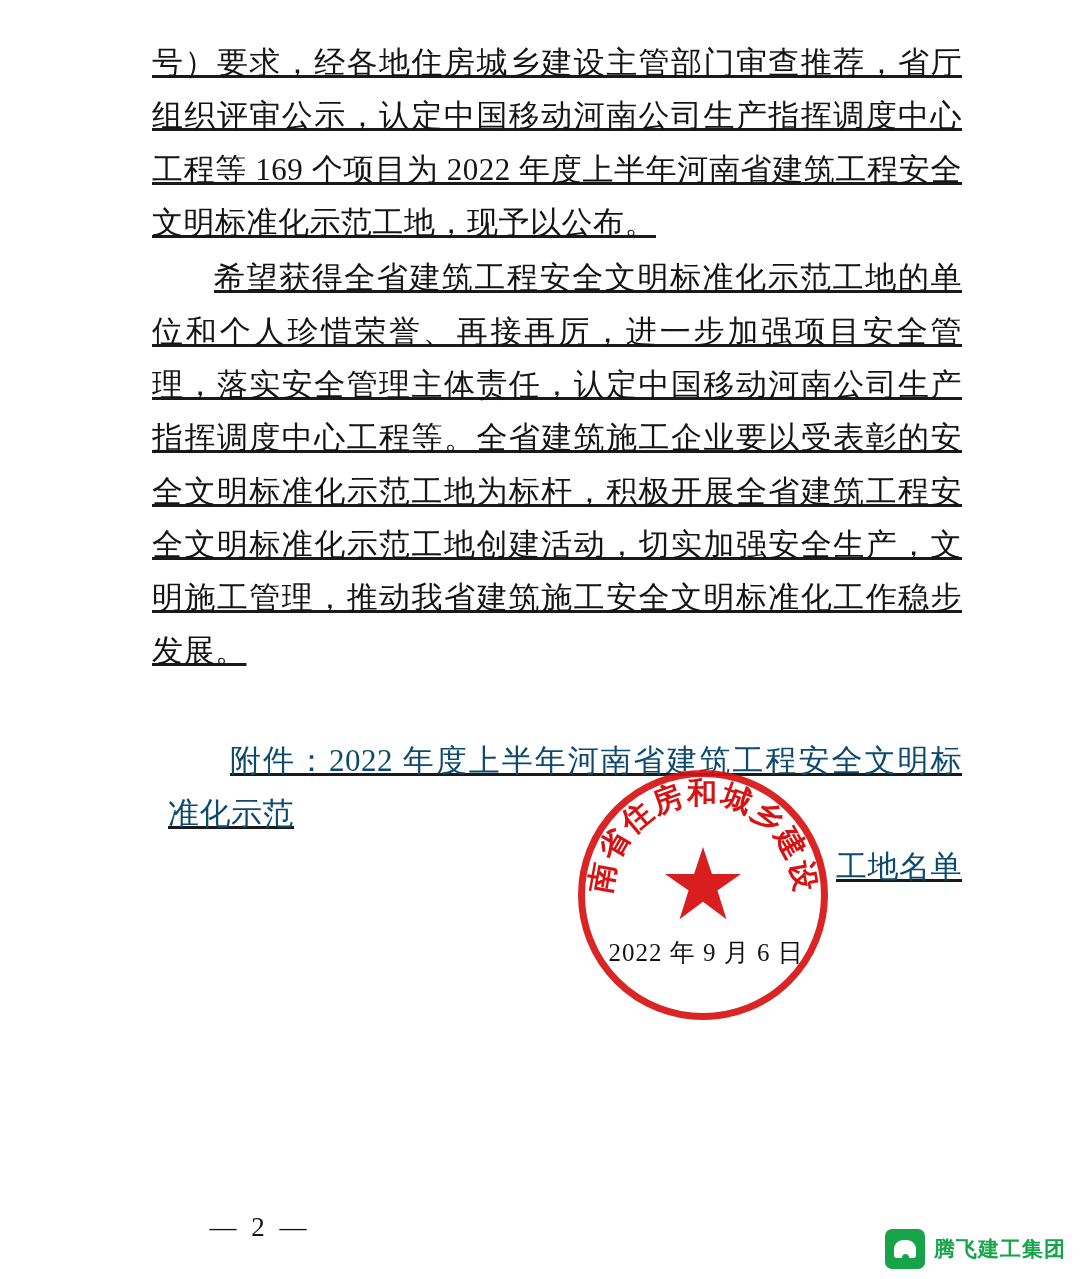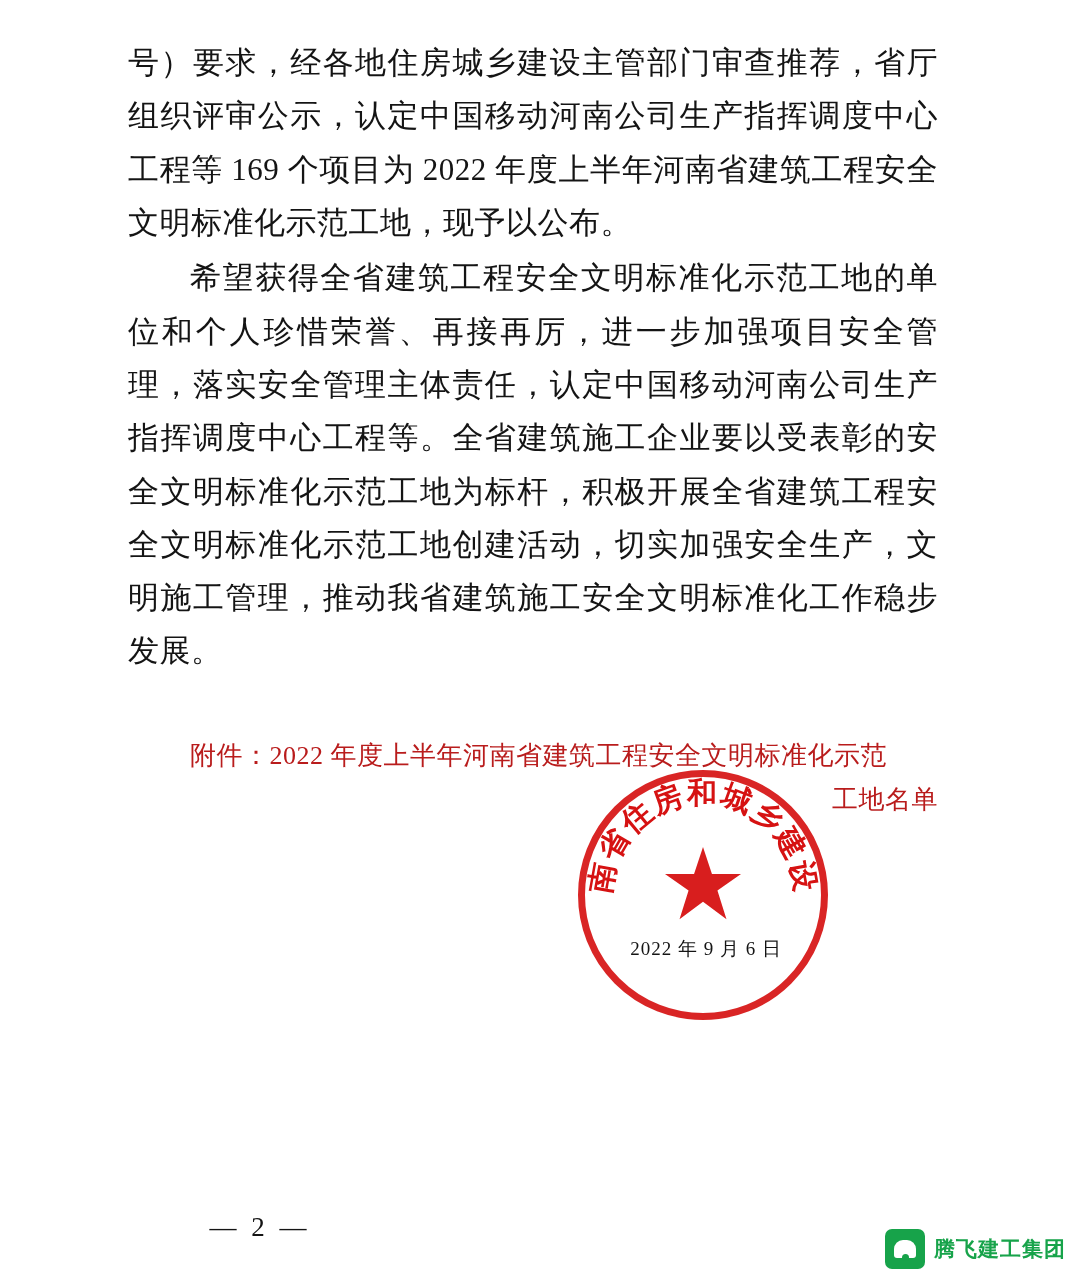--- a/index.html
+++ b/index.html
@@ -16,44 +16,46 @@
     overflow: hidden;
   }
 
   .page {
     position: absolute;
     inset: 0;
   }
 
   .doc-body {
     position: absolute;
-    left: 128px;
+    left: 152px;
     top: 36px;
     width: 810px;
+    text-decoration: underline;
   }
 
   .para {
     font-size: 31px;
     line-height: 1.72;
     letter-spacing: 0.5px;
     text-align: justify;
     text-justify: inter-character;
     margin: 0 0 2px 0;
     color: #141414;
   }
   .para.indent {
     text-indent: 62px;
   }
 
   .attachment-block {
     margin-top: 56px;
-    font-size: 26px;
+    font-size: 31px;
     line-height: 1.72;
     letter-spacing: 0.5px;
-    color: #b91c1c;
+    color: #0c4a6e;
+    margin-left: 16px;
   }
   .attachment-line1 {
     text-indent: 62px;
     text-align: justify;
   }
   .attachment-line2 {
     text-indent: 124px;
     text-align: right;
   }
 
@@ -103,21 +105,21 @@
     font-size: 30px;
     font-weight: bold;
     letter-spacing: 2px;
   }
   .seal-date {
     position: absolute;
     left: 30px;
     top: 166px;
     width: 196px;
     text-align: center;
-    font-size: 19px;
+    font-size: 25px;
     letter-spacing: 1px;
     color: #141414;
     white-space: nowrap;
   }
 
   
   .page-number {
     position: absolute;
     left: 0;
     right: 0;

